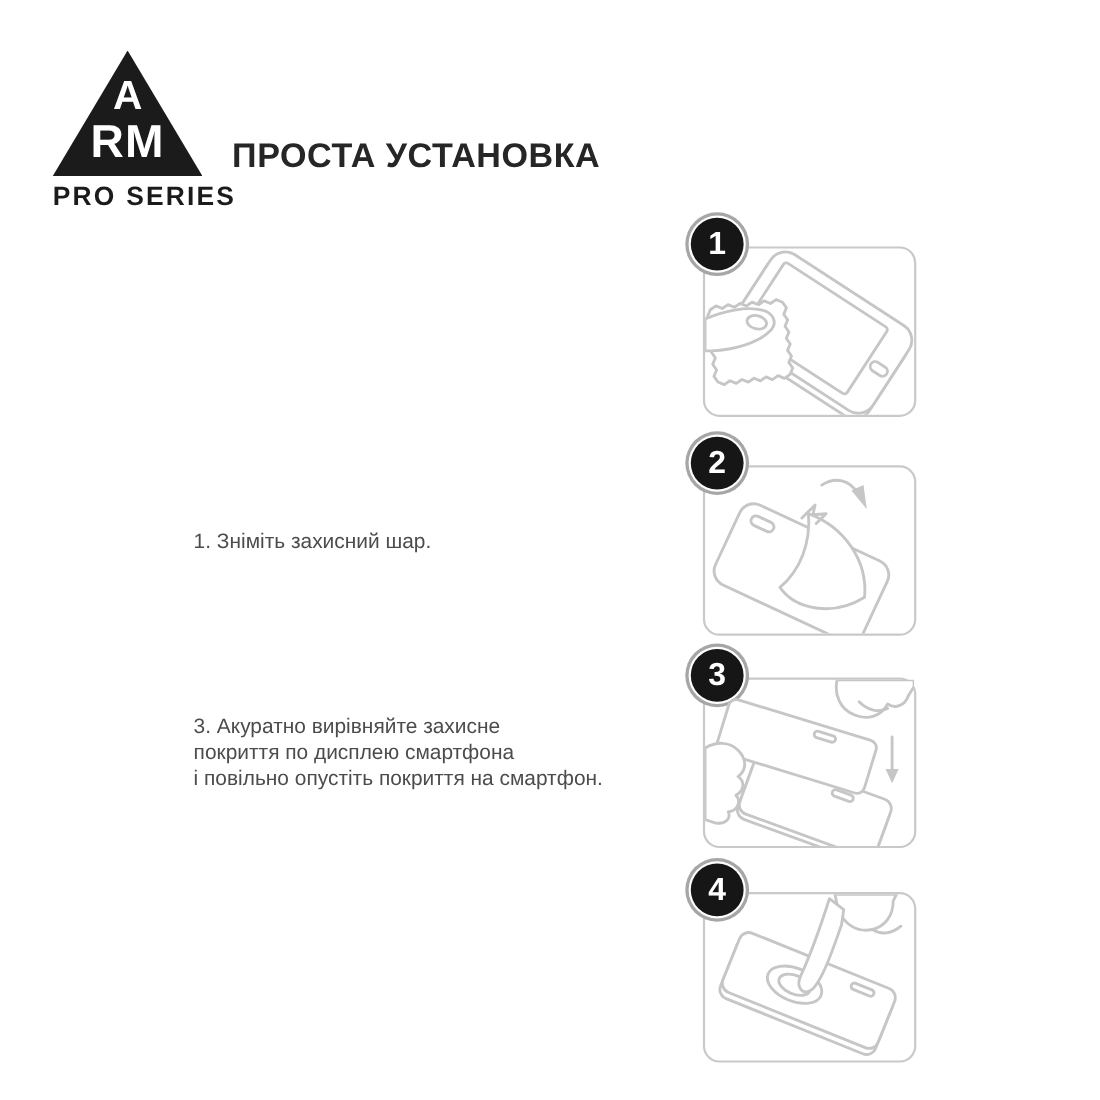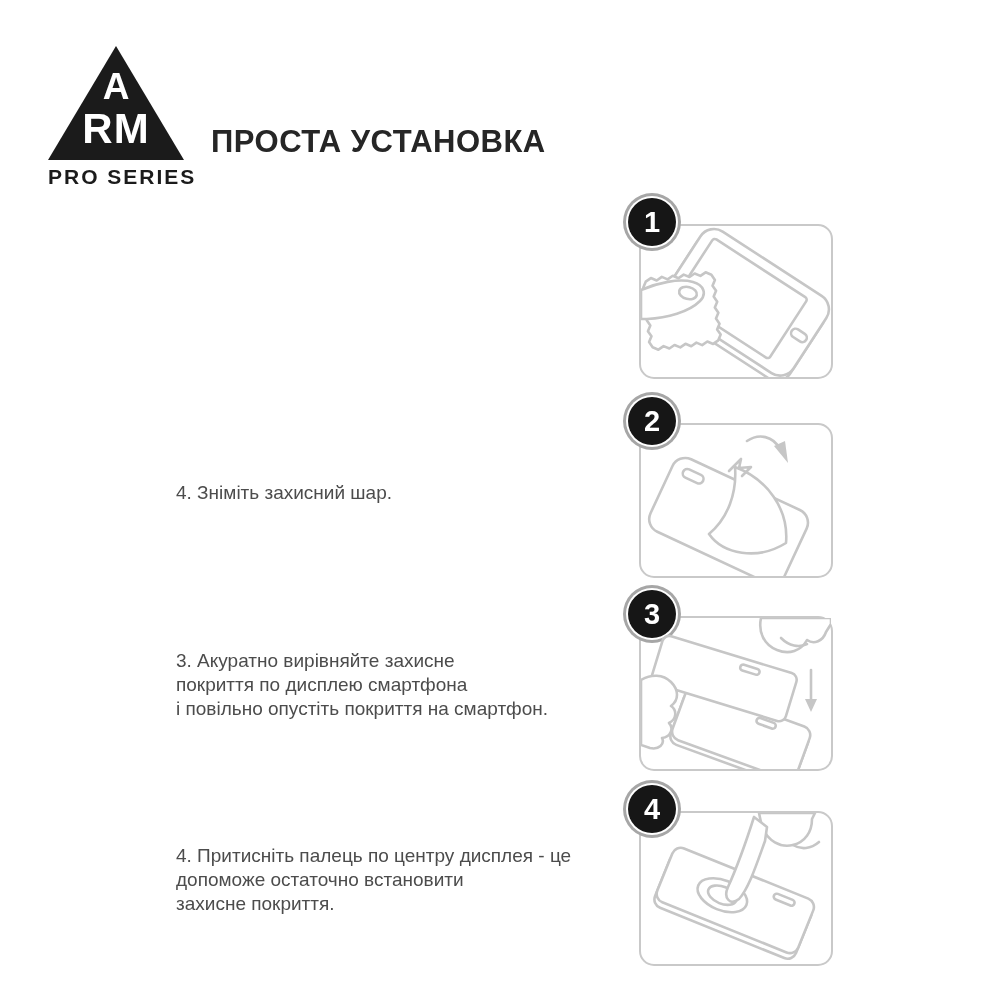--- a/index.html
+++ b/index.html
@@ -8,21 +8,21 @@
 
   
   .logo { position:absolute; left:48px; top:46px; width:140px; }
   .logo-triangle { position:relative; width:136px; height:114px; background:#1b1b1b;
                    clip-path:polygon(50% 0, 100% 100%, 0 100%); }
   .logo-a  { position:absolute; top:22px; left:0; right:0; text-align:center;
              color:#fff; font-weight:bold; font-size:37px; line-height:1; letter-spacing:0; }
   .logo-rm { position:absolute; top:62px; left:0; right:0; text-align:center;
              color:#fff; font-weight:bold; font-size:42px; line-height:1; letter-spacing:1px; }
   .logo-sub { margin-top:5px; text-align:center; color:#1b1b1b; font-weight:bold;
-              font-size:21px; letter-spacing:2px; white-space:nowrap; }
+              font-size:24px; letter-spacing:2px; white-space:nowrap; }
 
   
   .title { position:absolute; left:211px; top:108px; font-size:31px; font-weight:bold;
            color:#262626; letter-spacing:0.5px;margin-top:16px; }
 
   
   .step-text { position:absolute; left:176px; width:455px; font-size:19px; line-height:24px;
                color:#4c4c4c; white-space:pre-line; }
   #step-text-1 { top:254px; }
   #step-text-2 { top:481px; }
@@ -54,27 +54,24 @@
   <div class="logo">
     <div class="logo-triangle">
       <div class="logo-a">A</div>
       <div class="logo-rm">RM</div>
     </div>
     <div class="logo-sub">PRO SERIES</div>
   </div>
 
   <div class="title">ПРОСТА УСТАНОВКА</div>
 
-  <div class="step-text" id="step-text-2">4. Зніміть захисний шар.</div>
+  <div class="step-text" id="step-text-2">1. Зніміть захисний шар.</div>
   <div class="step-text" id="step-text-3">3. Акуратно вирівняйте захисне
 покриття по дисплею смартфона
 і повільно опустіть покриття на смартфон.</div>
-  <div class="step-text" id="step-text-4">4. Притисніть палець по центру дисплея - це
-допоможе остаточно встановити
-захисне покриття.</div>
 
   <div class="illus-box" id="box-1">
     <div class="badge">1</div>
     <svg class="illus" viewBox="0 0 190 151">
       <g transform="rotate(33 105 78)">
         <rect class="la" x="30" y="36" width="150" height="92" rx="16"></rect>
         <rect class="laf" x="30" y="30" width="150" height="92" rx="16"></rect>
         <rect class="la" x="42" y="40" width="112" height="72" rx="3"></rect>
         <rect class="la" x="158" y="71" width="17" height="9" rx="4.5"></rect>
       </g>

